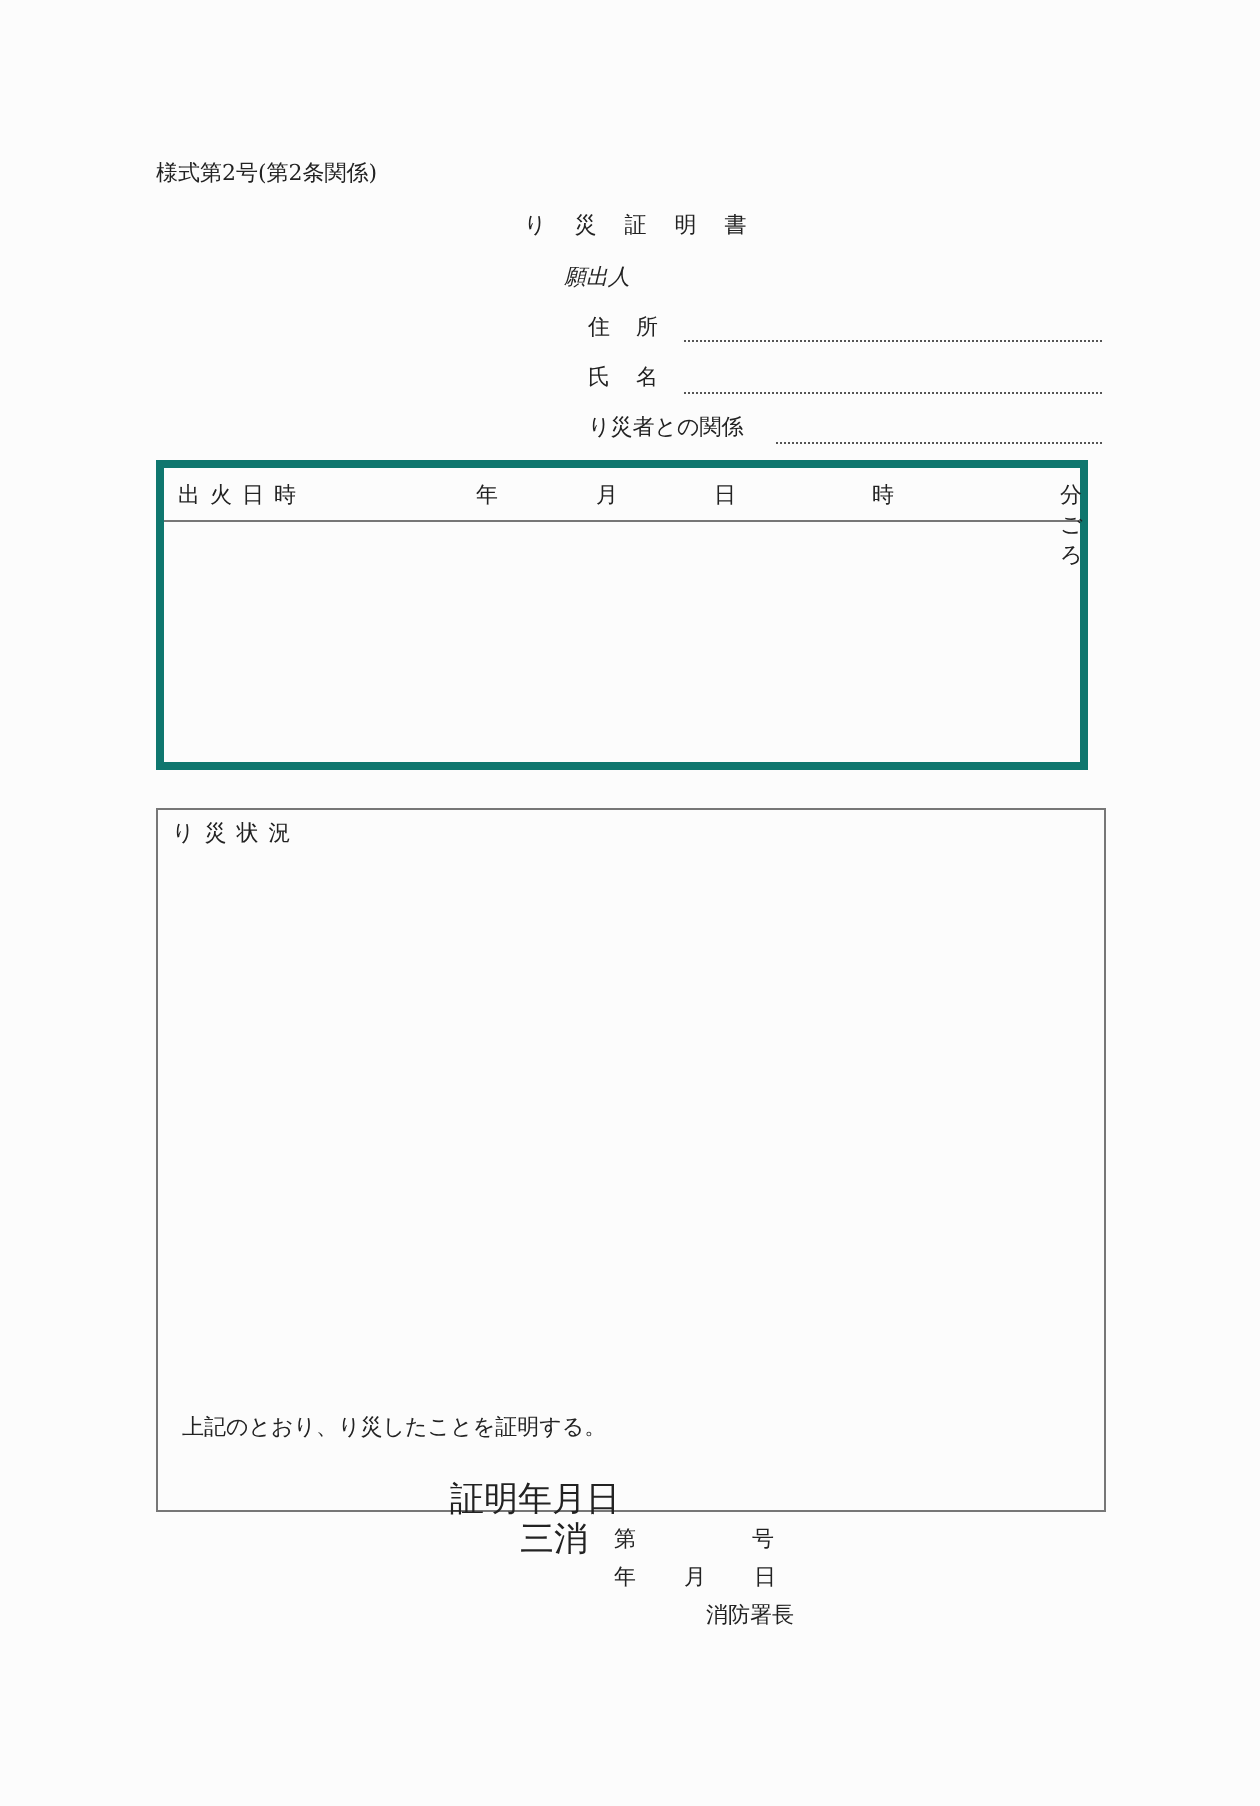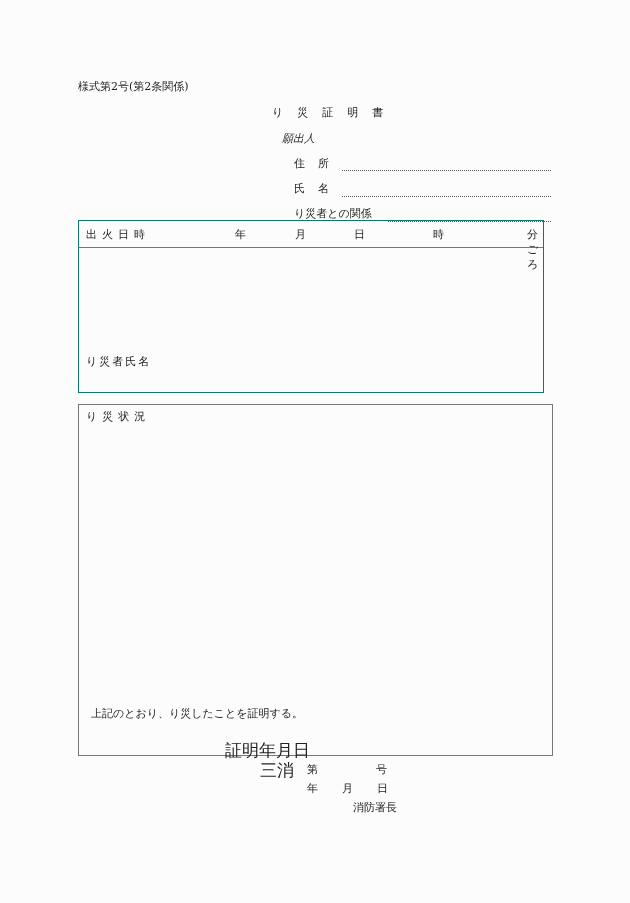--- a/index.html
+++ b/index.html
@@ -12,41 +12,41 @@
       height: 903px;
       position: relative;
       overflow: hidden;
       font-family: "DejaVu Serif", "Liberation Serif", serif;
       color: #222222;
       font-size: 11px;
     }
     .abs { position: absolute; white-space: nowrap; line-height: 14px; }
 
     .form-number { left: 78px; top: 80px; font-size: 11px; }
-    .doc-title { left: 272px; top: 106px; font-size: 11px; }
+    .doc-title { left: 262px; top: 106px; font-size: 11px; }
     .doc-title span { display: inline-block; margin-right: 14px; }
     .doc-title span:last-child { margin-right: 0; }
     .applicant-label { left: 282px; top: 132px; font-size: 11px; font-style: italic; }
 
     .field-label { font-size: 11px; }
     .field-label.gap span { display: inline-block; margin-right: 13px; }
     .field-label.gap span:last-child { margin-right: 0; }
     .dotted {
       position: absolute;
       border-bottom: 1px dotted #555;
       height: 0;
     }
 
     .table1 {
       position: absolute;
       left: 78px;
-      top: 220px;
+      top: 230px;
       width: 466px;
-      height: 173px;
-      border: 1px solid #0f766e;
+      height: 155px;
+      border: 4px solid #0f766e;
       box-sizing: border-box;
     }
     .t1-row {
       position: absolute;
       left: 0;
       right: 0;
       box-sizing: border-box;
     }
     .t1-row.r1 { top: 0; height: 27px; border-bottom: 1px solid #777; }
     .t1-row.r2 { top: 27px; height: 100px; border-bottom: 1px solid #777; }
@@ -110,26 +110,20 @@
   <div class="t1-row r1">
     <div class="cell-label spaced4" style="top:6px;">
       <span>出</span><span>火</span><span>日</span><span>時</span>
     </div>
     <span class="unit" style="left:156px;">年</span>
     <span class="unit" style="left:216px;">月</span>
     <span class="unit" style="left:275px;">日</span>
     <span class="unit" style="left:354px;">時</span>
     <span class="unit" style="left:412px;margin-left:36px;">分ごろ</span>
   </div>
-  <div class="t1-row r3">
-    <div class="cell-label spaced4b" style="top:6px;">
-      <span>り</span><span>災</span><span>者</span><span>氏</span><span>名</span>
-    </div>
-    <div style="position:absolute; left:90px; right:6px; top:4px; bottom:4px;"></div>
-  </div>
 </div>
 
 <div class="table2">
   <div class="cell-label spaced4">
     <span>り</span><span>災</span><span>状</span><span>況</span>
   </div>
   <div style="position:absolute; left:7px; right:7px; top:24px; bottom:6px;"></div>
 </div>
 
 <div class="abs statement">上記のとおり、り災したことを証明する。</div>

